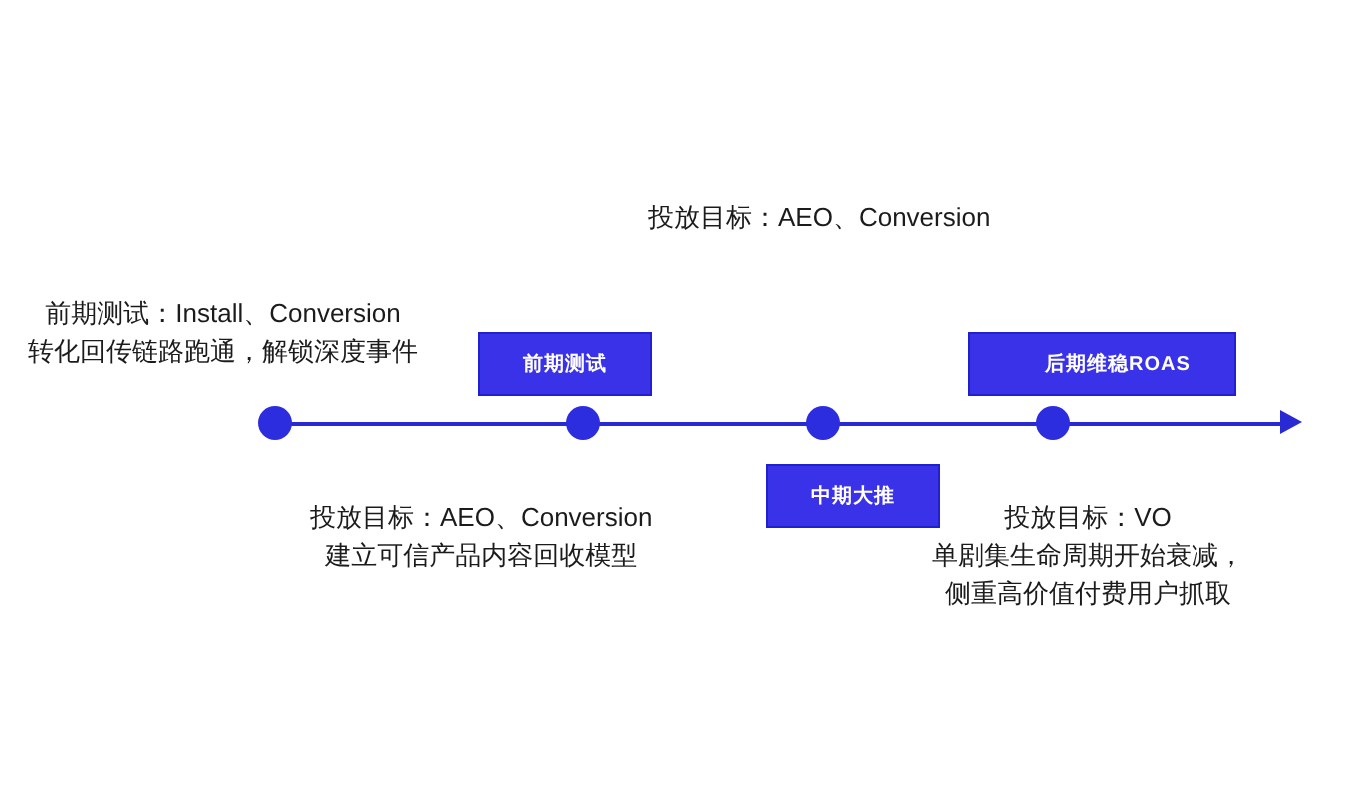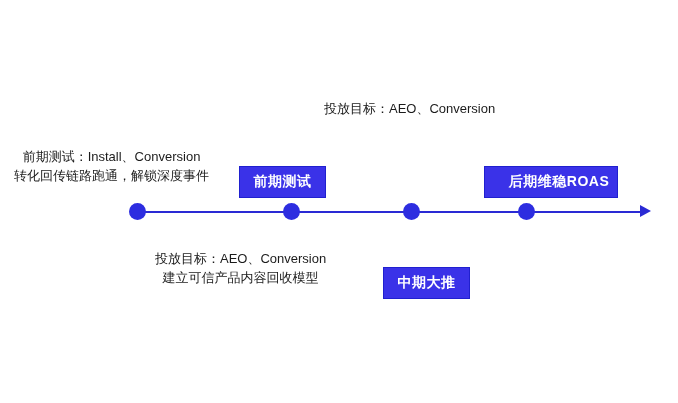--- a/index.html
+++ b/index.html
@@ -45,21 +45,21 @@
     background: #2d2de0;
     top: 203px;
   }
 
   
   .badge {
     position: absolute;
     background: #3a32e8;
     border: 1px solid #2020cf;
     color: #ffffff;
-    font-size: 14px;
+    font-size: 10px;
     font-weight: bold;
     display: flex;
     align-items: center;
     justify-content: center;
     letter-spacing: 0.5px;
     white-space: nowrap;
   }
 
   
   .note {
@@ -80,32 +80,37 @@
   <div class="axis-line"></div>
   <div class="axis-arrow"></div>
 
   <div class="node-dot" style="left:129px;"></div>
   <div class="node-dot" style="left:283px;"></div>
   <div class="node-dot" style="left:403px;"></div>
   <div class="node-dot" style="left:518px;"></div>
 
   <div class="badge" style="left:239px; top:166px; width:85px; height:30px;">前期测试</div>
 
-  <div class="badge" style="left:383px; top:232px; width:85px; height:30px;margin-top:35px;">中期大推</div>
+  <div class="badge" style="left:383px; top:232px; width:85px; height:30px;">中期大推</div>
 
   <div class="badge" style="left:484px; top:166px; width:116px; height:30px;padding-left:16px;">后期维稳ROAS</div>
 
   <div class="note align-center" style="left:14px; top:147px;">
     <span class="ln">前期测试：Install、Conversion</span>
     <span class="ln">转化回传链路跑通，解锁深度事件</span>
   </div>
 
   <div class="note align-center" style="left:324px; top:99px;">
     <span class="ln">投放目标：AEO、Conversion</span>
   </div>
 
   <div class="note align-center" style="left:155px; top:249px;">
     <span class="ln">投放目标：AEO、Conversion</span>
     <span class="ln">建立可信产品内容回收模型</span>
   </div>
 
+  <div class="note align-center" style="left:466px; top:249px;">
+    <span class="ln">投放目标：VO</span>
+    <span class="ln">单剧集生命周期开始衰减，</span>
+    <span class="ln">侧重高价值付费用户抓取</span>
+  </div>
 
 </div>
 
 </body></html>

